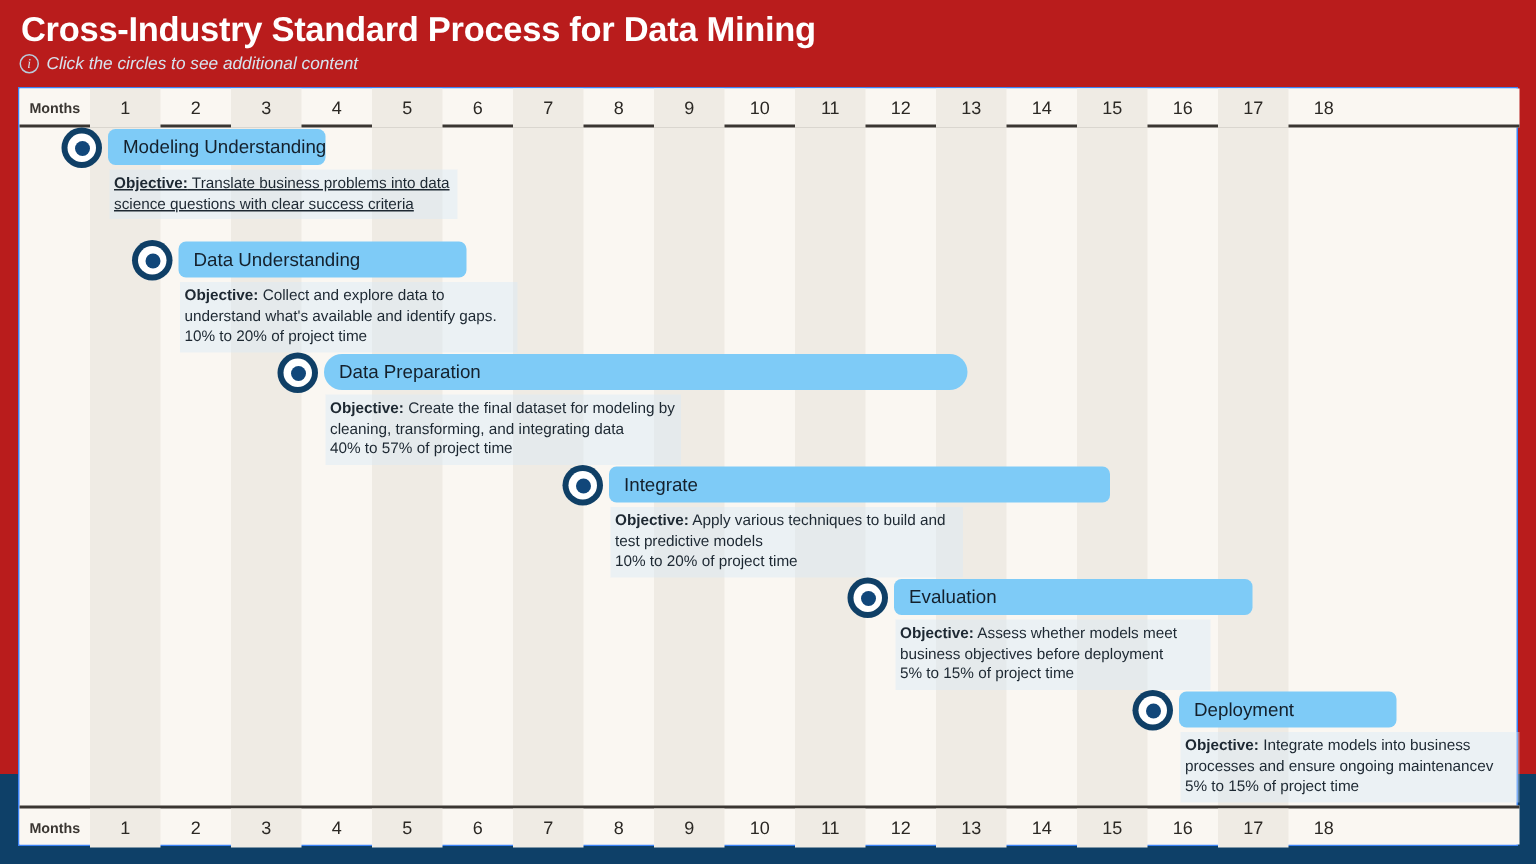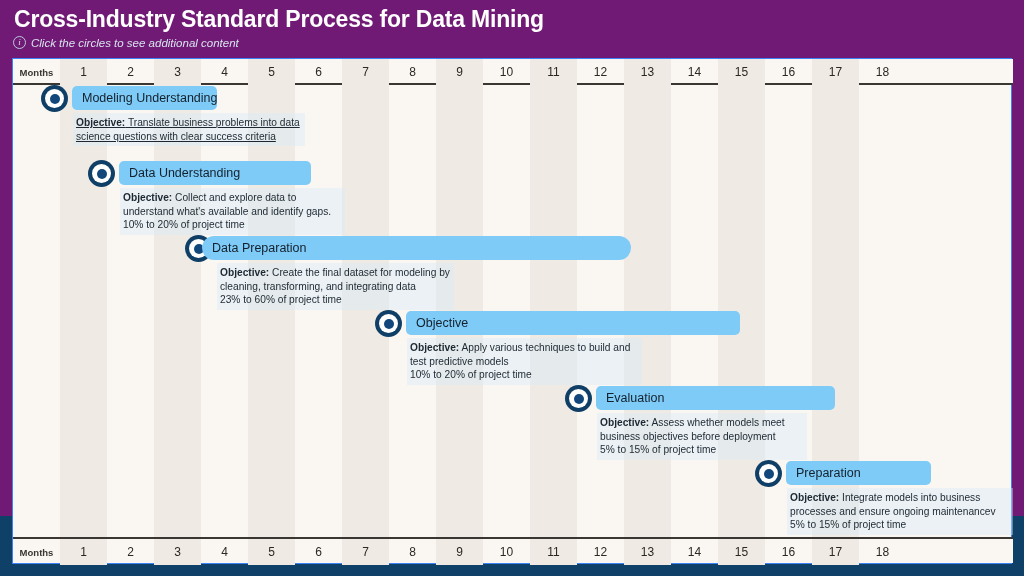--- a/index.html
+++ b/index.html
@@ -5,21 +5,21 @@
   * { box-sizing: border-box; margin: 0; padding: 0; }
   html, body {
     width: 1024px; height: 576px;
     font-family: "Liberation Sans", sans-serif;
     background: #0e4068;
     overflow: hidden;
   }
   #root {
     position: relative;
     width: 1024px; height: 516px;
-    background: #701a75;
+    background: #b91c1c;
   }
 
   
   .hdr { position: absolute; left: 0; top: 0; width: 1024px; height: 58px; }
   .title {
     position: absolute; left: 14px; top: 6px;
     font-size: 23px; font-weight: bold; color: #ffffff;
     letter-spacing: -0.2px; white-space: nowrap;
   }
   .subwrap {
@@ -182,36 +182,36 @@
             <p style="white-space: normal;"><b>Objective:</b><span> Collect and explore data to understand what's available and identify gaps.</span></p>
             <p>10% to 20% of project time</p>
           </div>
         </div>
         <div class="row" style="top: 150px;">
           <div class="marker" style="left: 172px;">
             <div class="ring">
               <div class="dot"></div>
             </div>
           </div>
-          <div class="bar" style="left: 189px; width: 429px; border-radius: 12px;">
+          <div class="bar" style="left: 203px; width: 429px; border-radius: 12px;">
             <span>Data Preparation</span>
           </div>
           <div class="desc" style="left: 204px; width: 237px;">
             <p style="white-space: normal;"><b>Objective:</b><span> Create the final dataset for modeling by cleaning, transforming, and integrating data</span></p>
-            <p>23% to 60% of project time</p>
+            <p>40% to 57% of project time</p>
           </div>
         </div>
         <div class="row" style="top: 225px;">
           <div class="marker" style="left: 362px;">
             <div class="ring">
               <div class="dot"></div>
             </div>
           </div>
           <div class="bar" style="left: 393px; width: 334px;">
-            <span>Objective</span>
+            <span>Integrate</span>
           </div>
           <div class="desc" style="left: 394px; width: 235px;">
             <p style="white-space: normal;"><b>Objective:</b><span> Apply various techniques to build and test predictive models</span></p>
             <p>10% to 20% of project time</p>
           </div>
         </div>
         <div class="row" style="top: 300px;">
           <div class="marker" style="left: 552px;">
             <div class="ring">
               <div class="dot"></div>
@@ -225,21 +225,21 @@
             <p>5% to 15% of project time</p>
           </div>
         </div>
         <div class="row" style="top: 375px;">
           <div class="marker" style="left: 742px;">
             <div class="ring">
               <div class="dot"></div>
             </div>
           </div>
           <div class="bar" style="left: 773px; width: 145px;">
-            <span>Preparation</span>
+            <span>Deployment</span>
           </div>
           <div class="desc" style="left: 774px; width: 226px;">
             <p style="white-space: normal;"><b>Objective:</b><span> Integrate models into business processes and ensure ongoing maintenancev</span></p>
             <p>5% to 15% of project time</p>
           </div>
         </div>
       </div>
 
     <div class="monthbar bottom">
       <div class="mlabel">Months</div>

